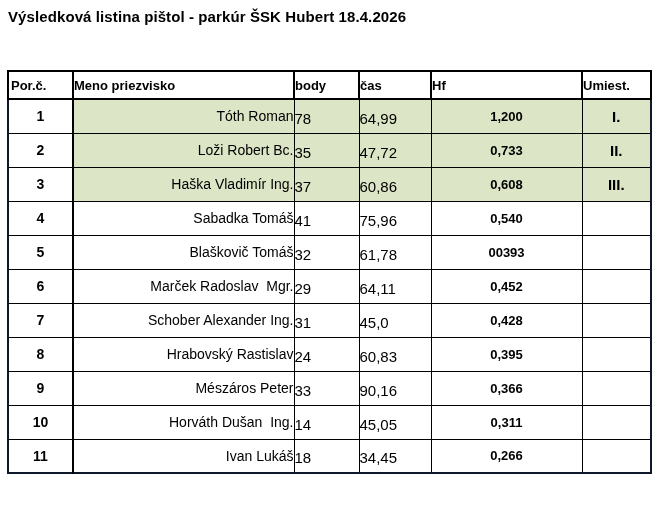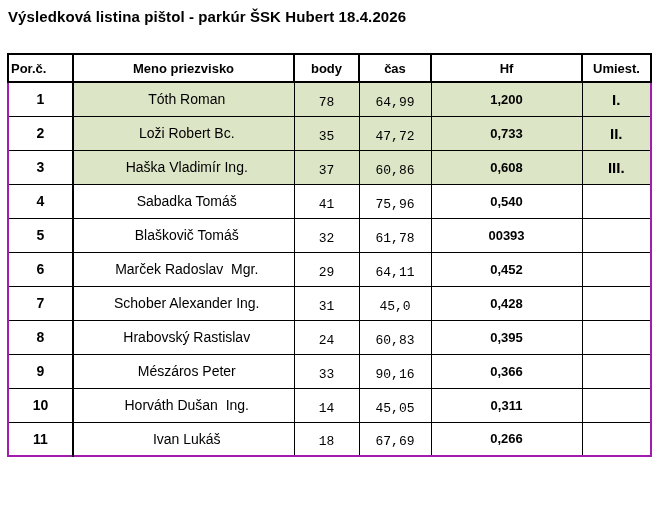--- a/index.html
+++ b/index.html
@@ -20,39 +20,39 @@
     left: 8px;
     top: 8px;
     font-size: 15px;
     font-weight: bold;
     letter-spacing: 0.1px;
     white-space: pre;
   }
   table.results {
     position: absolute;
     left: 7px;
-    top: 53px;
+    top: 70px;
     border-collapse: collapse;
     table-layout: fixed;
-    border: 2px solid #a21caf;
+    border: 2px solid #0f172a;
     padding-left: 23px;
   }
   col.w-rank   { width: 65px; }
   col.w-name   { width: 221px; }
   col.w-points { width: 65px; }
   col.w-time   { width: 72px; }
   col.w-hf     { width: 151px; }
   col.w-place  { width: 69px; }
 
   th {
     border: 2px solid #000;
     height: 26px;
     font-size: 13px;
     font-weight: bold;
-    text-align: center;
+    text-align: left;
     vertical-align: middle;
     padding: 0;
     overflow: hidden;
   }
   th.h-rank {
     text-align: left;
     padding-left: 2px;
   }
   tbody tr {
     height: 34px;
@@ -65,30 +65,29 @@
   }
   td.c-rank {
     font-size: 14px;
     font-weight: bold;
     text-align: center;
     border-right-width: 2px;
     background: #ffffff;
   }
   td.c-name {
     font-size: 14px;
-    text-align: center;
+    text-align: right;
     padding-left: 6px;
     white-space: pre;
   }
   td.c-points, td.c-time {
-    font-size: 13px;
-    text-align: center;
+    font-size: 15px;
+    text-align: left;
     vertical-align: bottom;
     padding-bottom: 6px;
-    font-family: Liberation Mono, monospace;
   }
   td.c-hf {
     font-size: 13px;
     font-weight: bold;
     text-align: center;
     margin-left: 48px;
   }
   td.c-place {
     font-size: 15px;
     font-weight: bold;
@@ -199,18 +198,18 @@
     <td class="c-name">Horváth Dušan  Ing.</td>
     <td class="c-points">14</td>
     <td class="c-time">45,05</td>
     <td class="c-hf">0,311</td>
     <td class="c-place"></td>
   </tr>
       <tr>
     <td class="c-rank">11</td>
     <td class="c-name">Ivan Lukáš</td>
     <td class="c-points">18</td>
-    <td class="c-time">67,69</td>
+    <td class="c-time">34,45</td>
     <td class="c-hf">0,266</td>
     <td class="c-place"></td>
   </tr>
     </tbody>
 </table>
 
 </body></html>

